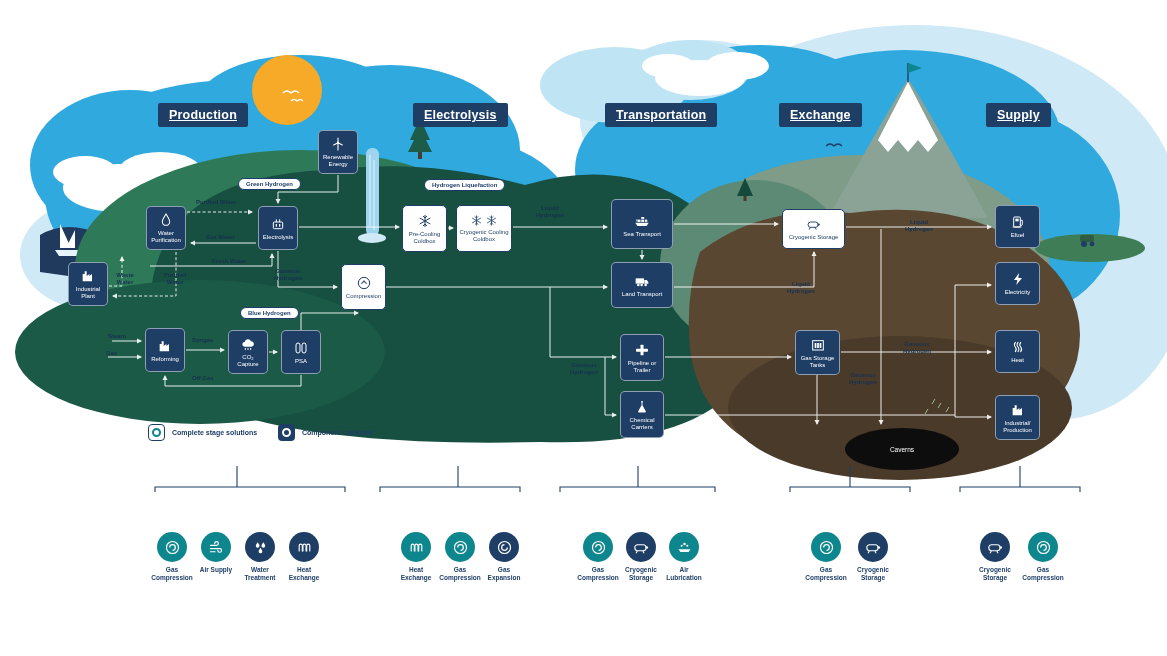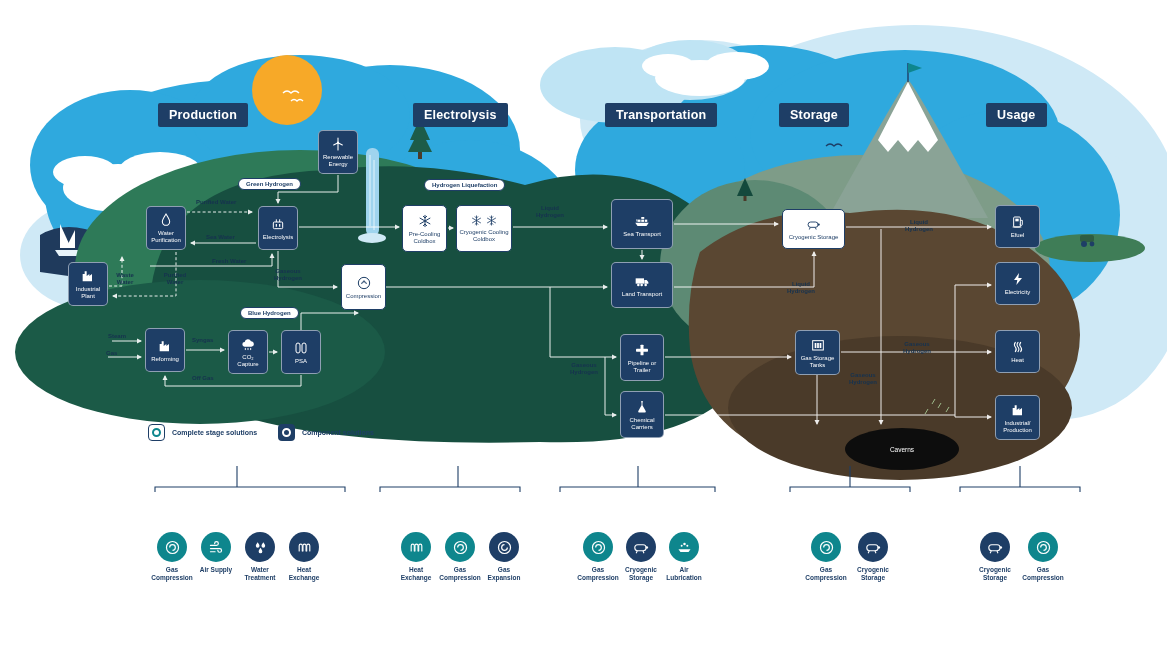--- a/index.html
+++ b/index.html
@@ -1,21 +1,21 @@
 <!DOCTYPE html>
 <html><head>
 <meta charset="utf-8">
 <style>
   html,body{margin:0;padding:0;background:#fff;}
   .wrap{position:relative;width:1167px;height:656px;background:#fff;overflow:hidden;
         font-family:"Liberation Sans",sans-serif;}
   svg.layer{position:absolute;left:0;top:0;}
   
   .stage{position:absolute;background:#1e3e66;color:#fff;font-size:12.5px;font-weight:bold;
-         padding:5px 11px;border-radius:2px;letter-spacing:.2px;white-space:nowrap;z-index:6;}
+         padding:5px 11px;border-radius:2px;letter-spacing:.2px;white-space:nowrap;z-index:6;text-decoration:underline;}
   
   .node{position:absolute;display:flex;flex-direction:column;align-items:center;justify-content:center;
         gap:2px;background:#1e3e66;border:1px solid rgba(255,255,255,.5);border-radius:5px;color:#fff;
         font-size:6px;line-height:1.15;text-align:center;box-sizing:border-box;padding:2px;z-index:5;}
   .node.light{background:#fff;color:#1e3e66;border:1.5px solid #1e3e66;}
   .node .ic{width:16px;height:16px;flex:0 0 auto;color:#fff;}
   .node.light .ic{color:#1e3e66;}
   .nlabel{font-weight:500;}
   .snowrow{display:flex;gap:2px;}
   .snowrow .ic{width:13px;height:13px;}
@@ -312,22 +312,22 @@
       <path d="M458,466 V487 M380,492 V487 H520 V492"></path>
       <path d="M638,466 V487 M560,492 V487 H715 V492"></path>
       <path d="M850,466 V487 M790,492 V487 H910 V492"></path>
       <path d="M1020,466 V487 M960,492 V487 H1080 V492"></path>
     </g>
   </svg>
 
   <div class="stage" style="left:158px;top:103px">Production</div>
   <div class="stage" style="left:413px;top:103px">Electrolysis</div>
   <div class="stage" style="left:605px;top:103px">Transportation</div>
-  <div class="stage" style="left:779px;top:103px">Storage</div>
-  <div class="stage" style="left:986px;top:103px">Usage</div>
+  <div class="stage" style="left:779px;top:103px">Exchange</div>
+  <div class="stage" style="left:986px;top:103px">Supply</div>
 
   <div class="hpill" style="left:238px;top:178px">Green Hydrogen</div>
   <div class="hpill" style="left:424px;top:179px">Hydrogen Liquefaction</div>
   <div class="hpill" style="left:240px;top:307px">Blue Hydrogen</div>
 
   <div class="node" style="left:318px;top:130px;width:40px;height:44px">
     <svg class="ic" viewBox="0 0 24 24">
         <use href="#s-turbine"></use>
       </svg>
     <span class="nlabel">Renewable Energy</span>

